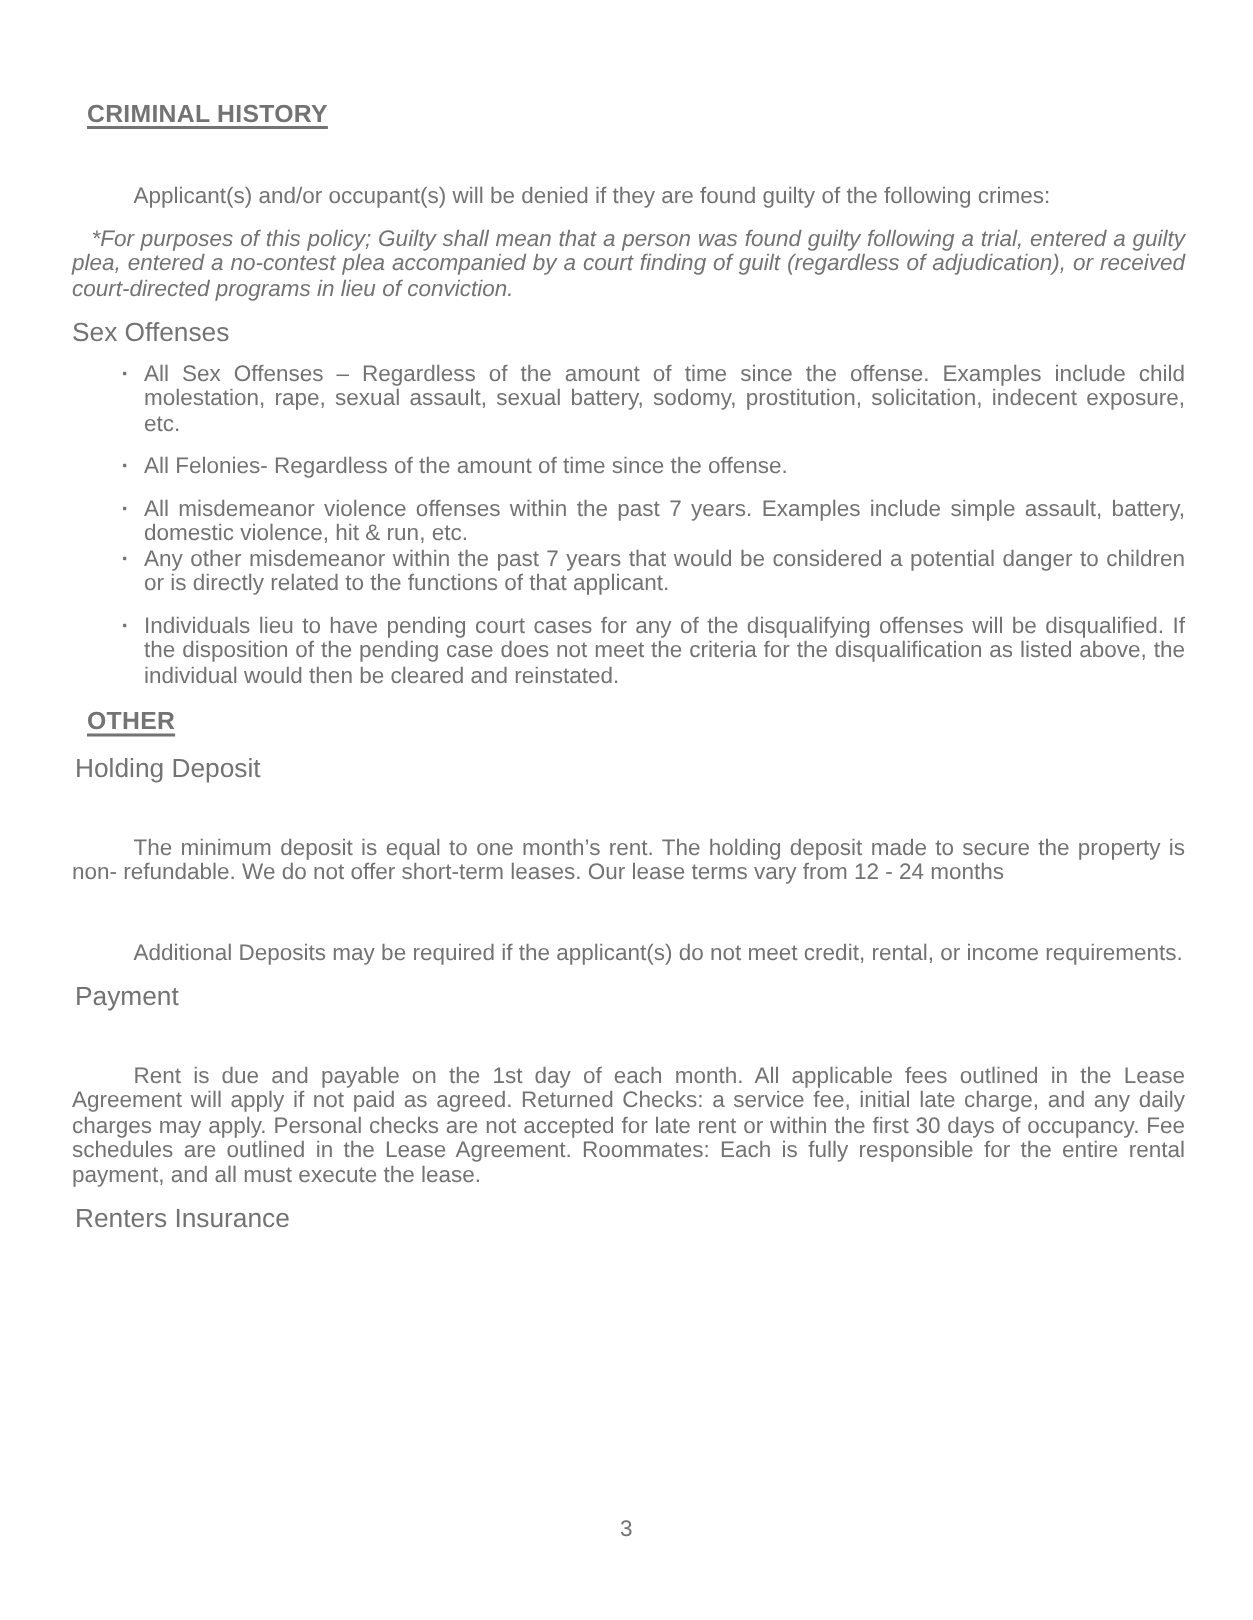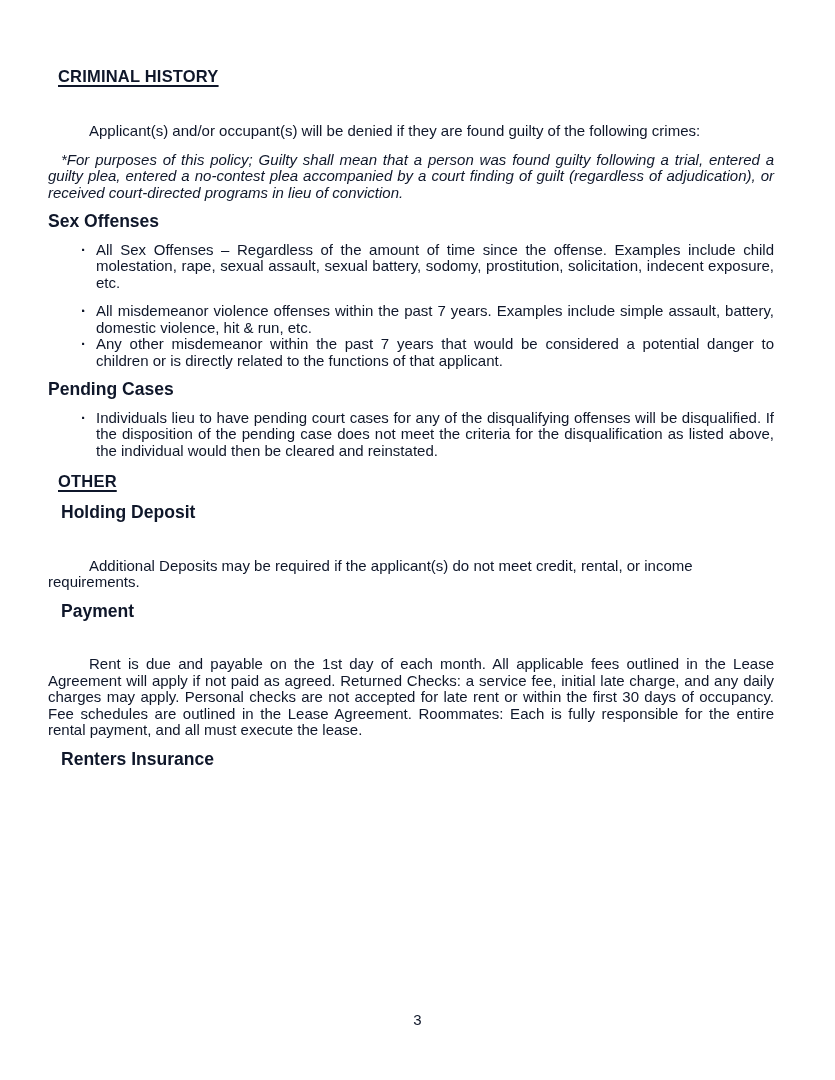--- a/index.html
+++ b/index.html
@@ -6,39 +6,39 @@
   html, body { background: #ffffff; }
   .page {
     position: relative;
     width: 835px;
     height: 1080px;
     margin: 0 auto;
     background: #ffffff;
     font-family: "Liberation Sans", sans-serif;
     font-size: 15px;
     line-height: 16.5px;
-    color: #0f172a;
-    padding: 66px 61px 0 48px;
+    color: #737373;
+    padding: 66px 45px 0 48px;
     overflow: hidden;
   }
   .sec-title {
     font-size: 16.5px;
     line-height: 20px;
     font-weight: bold;
     text-decoration: underline;
     text-decoration-thickness: 2px;
     text-underline-offset: 3px;
     margin: 0 0 13px 10px;
     letter-spacing: 0.2px;
   }
   .sub-heading {
-    font-weight: bold;
+    font-weight: normal;
     margin: 0 0 12px 0;
   }
-  .other-block .sub-heading { margin-left: 13px; }
+  .other-block .sub-heading { margin-left: 2px; }
   .para {
     margin: 0 0 12px 0;
   }
   .indent { text-indent: 41px; margin-top: 37px; }
   .just { text-align: justify; }
   .note {
     font-style: italic;
     text-indent: 13px;
     text-align: justify;
     margin: 0 0 12px 0;
@@ -79,47 +79,48 @@
     <div class="bullet-list">
       <div class="bullet">
         <span class="dot">·</span>
         <span>All Sex Offenses – Regardless of the amount of time since the offense. Examples include child molestation, rape, sexual assault, sexual battery, sodomy, prostitution, solicitation, indecent exposure, etc.</span>
       </div>
     </div>
 
     <div class="bullet-list">
       <div class="bullet">
         <span class="dot">·</span>
+        <span>All Felonies- Regardless of the amount of time since the offense.</span>
       </div>
     </div>
 
     <div class="bullet-list">
       <div class="bullet">
         <span class="dot">·</span>
         <span>All misdemeanor violence offenses within the past 7 years. Examples include simple assault, battery, domestic violence, hit &amp; run, etc.</span>
       </div>
       <div class="bullet">
         <span class="dot">·</span>
         <span>Any other misdemeanor within the past 7 years that would be considered a potential danger to children or is directly related to the functions of that applicant.</span>
       </div>
     </div>
 
-    <h3 class="sub-heading">Pending Cases</h3>
     <div class="bullet-list">
       <div class="bullet">
         <span class="dot">·</span>
         <span>Individuals lieu to have pending court cases for any of the disqualifying offenses will be disqualified. If the disposition of the pending case does not meet the criteria for the disqualification as listed above, the individual would then be cleared and reinstated.</span>
       </div>
     </div>
   </div>
 
   <div class="other-block">
     <h2 class="sec-title">OTHER</h2>
 
     <h3 class="sub-heading">Holding Deposit</h3>
+    <p class="para indent just">The minimum deposit is equal to one month’s rent. The holding deposit made to secure the property is non- refundable. We do not offer short-term leases. Our lease terms vary from 12 - 24 months</p>
 
     <p class="para indent">Additional Deposits may be required if the applicant(s) do not meet credit, rental, or income requirements.</p>
 
     <h3 class="sub-heading">Payment</h3>
     <p class="para indent just">Rent is due and payable on the 1st day of each month. All applicable fees outlined in the Lease Agreement will apply if not paid as agreed. Returned Checks: a service fee, initial late charge, and any daily charges may apply. Personal checks are not accepted for late rent or within the first 30 days of occupancy. Fee schedules are outlined in the Lease Agreement. Roommates: Each is fully responsible for the entire rental payment, and all must execute the lease.</p>
 
     <h3 class="sub-heading">Renters Insurance</h3>
   </div>
 
   <div class="page-number">3</div>

